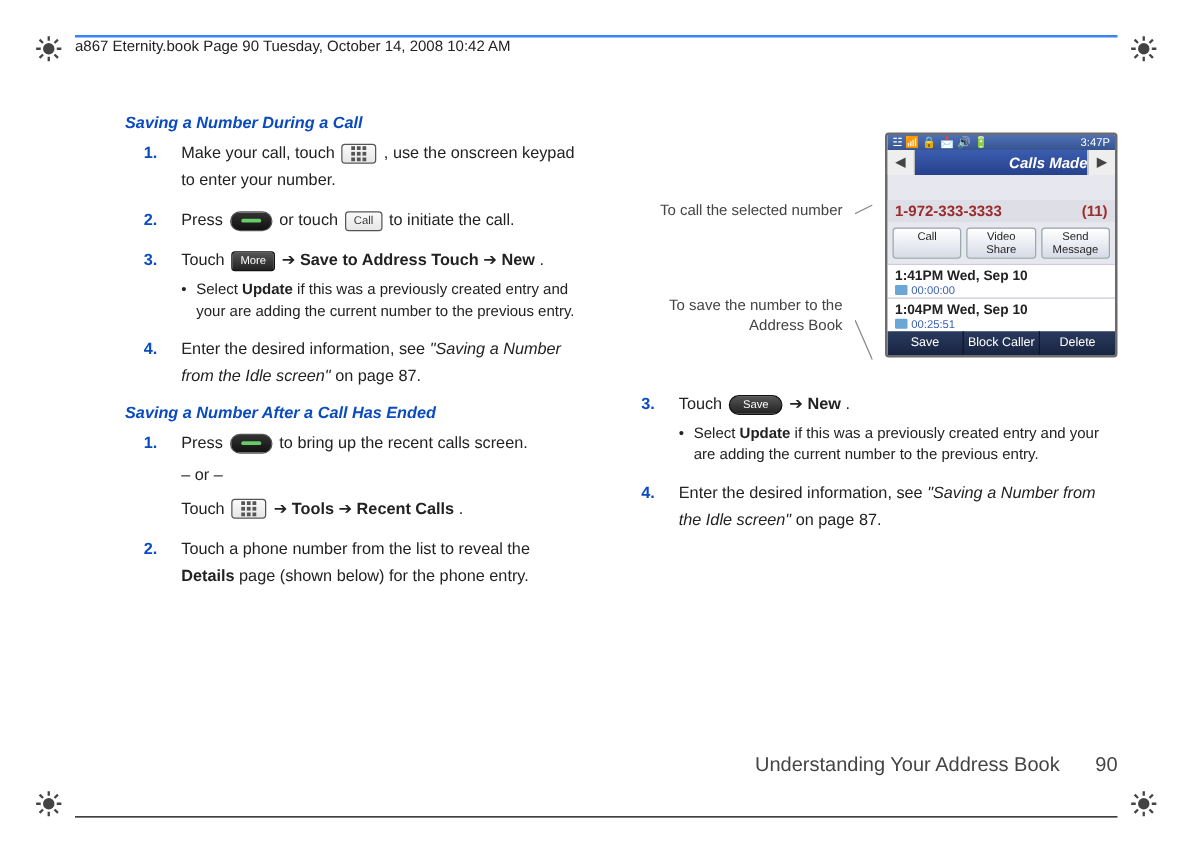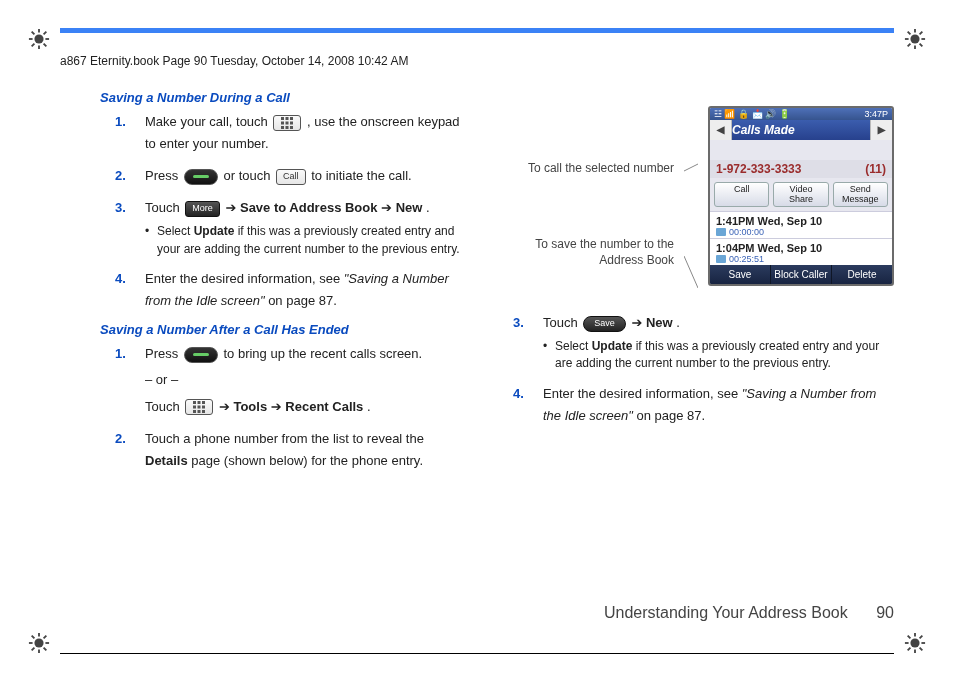--- a/index.html
+++ b/index.html
@@ -22,22 +22,22 @@
   }
   .corner.tl { top: 28px; left: 28px; }
   .corner.tr { top: 28px; right: 28px; }
   .corner.bl { bottom: 28px; left: 28px; }
   .corner.br { bottom: 28px; right: 28px; }
   .topline {
     position: absolute;
     top: 28px;
     left: 60px;
     right: 60px;
-    border-top: 5px solid #3b82f6;
-    padding-top: 21px;
+    border-top: 2px solid #3b82f6;
+    padding-top: 0;
     font-size: 12px;
   }
   .bottomline {
     position: absolute;
     bottom: 28px;
     left: 60px;
     right: 60px;
     border-bottom: 1px solid #000;
     height: 1px;
   }
@@ -182,21 +182,21 @@
     border-right: 1px solid #bbb;
     display: flex; align-items:center; justify-content:center;
     font-weight: bold;
     color:#444;
   }
   .phone .arrowcell.r { border-right:none; border-left:1px solid #bbb; }
   .phone .tabmid {
     flex:1;
     background: linear-gradient(#3b5dae,#27418d);
     color:#fff;
-    text-align:left;
+    text-align:right;
     font-style: italic;
     font-weight:bold;
     font-size: 12px;
     padding: 3px 0;
   }
   .phone .number {
     background: #dedee7;
     color: #9a2c2c;
     font-weight: bold;
     display:flex; justify-content:space-between;
@@ -346,21 +346,21 @@
           </span>
         <span> or touch </span>
         <span class="ico">Call</span>
         <span> to initiate the call.</span>
       </li>
       <li>
         <span class="num">3.</span>
         <span>Touch </span>
         <span class="ico dark">More</span>
         <span> ➔ </span>
-        <b>Save to Address Book</b>
+        <b>Save to Address Touch</b>
         <span> ➔ </span>
         <b>New</b>
         <span>.</span>
         <ul class="bullet-sub">
           <li>
             <span>Select </span><b>Update</b><span> if this was a previously created entry and your are adding the current number to the previous entry.</span>
           </li>
         </ul>
       </li>
       <li>

